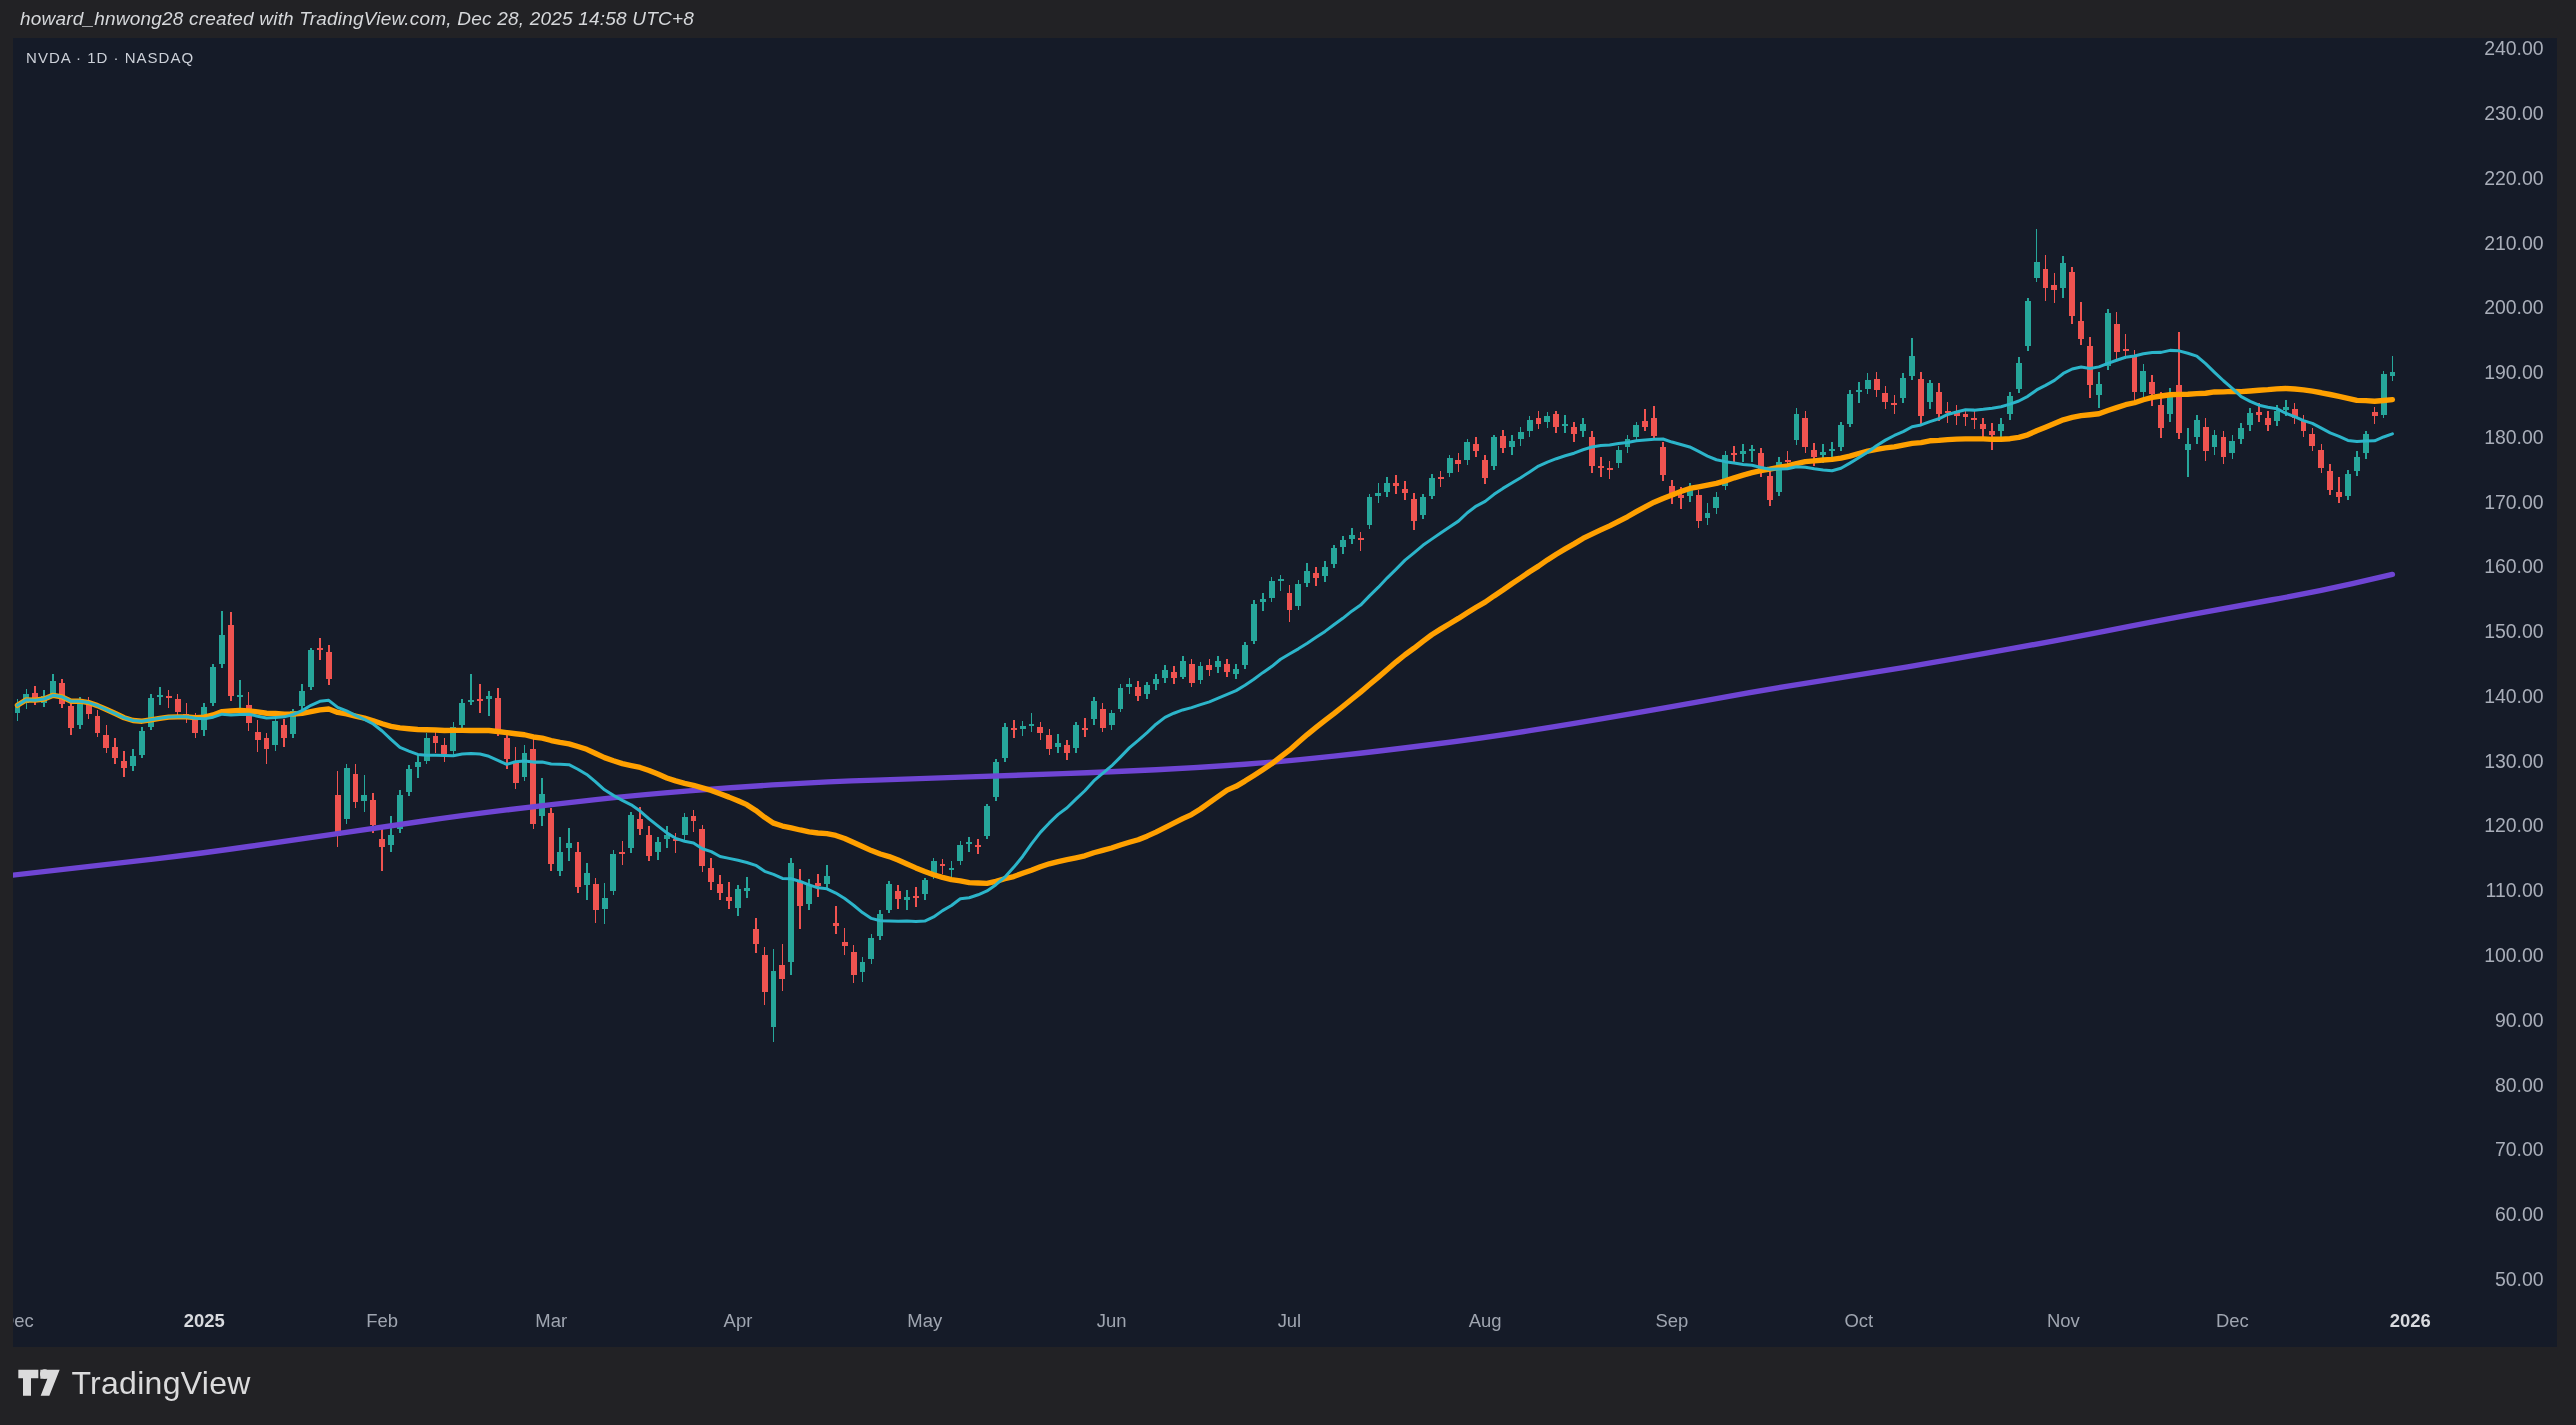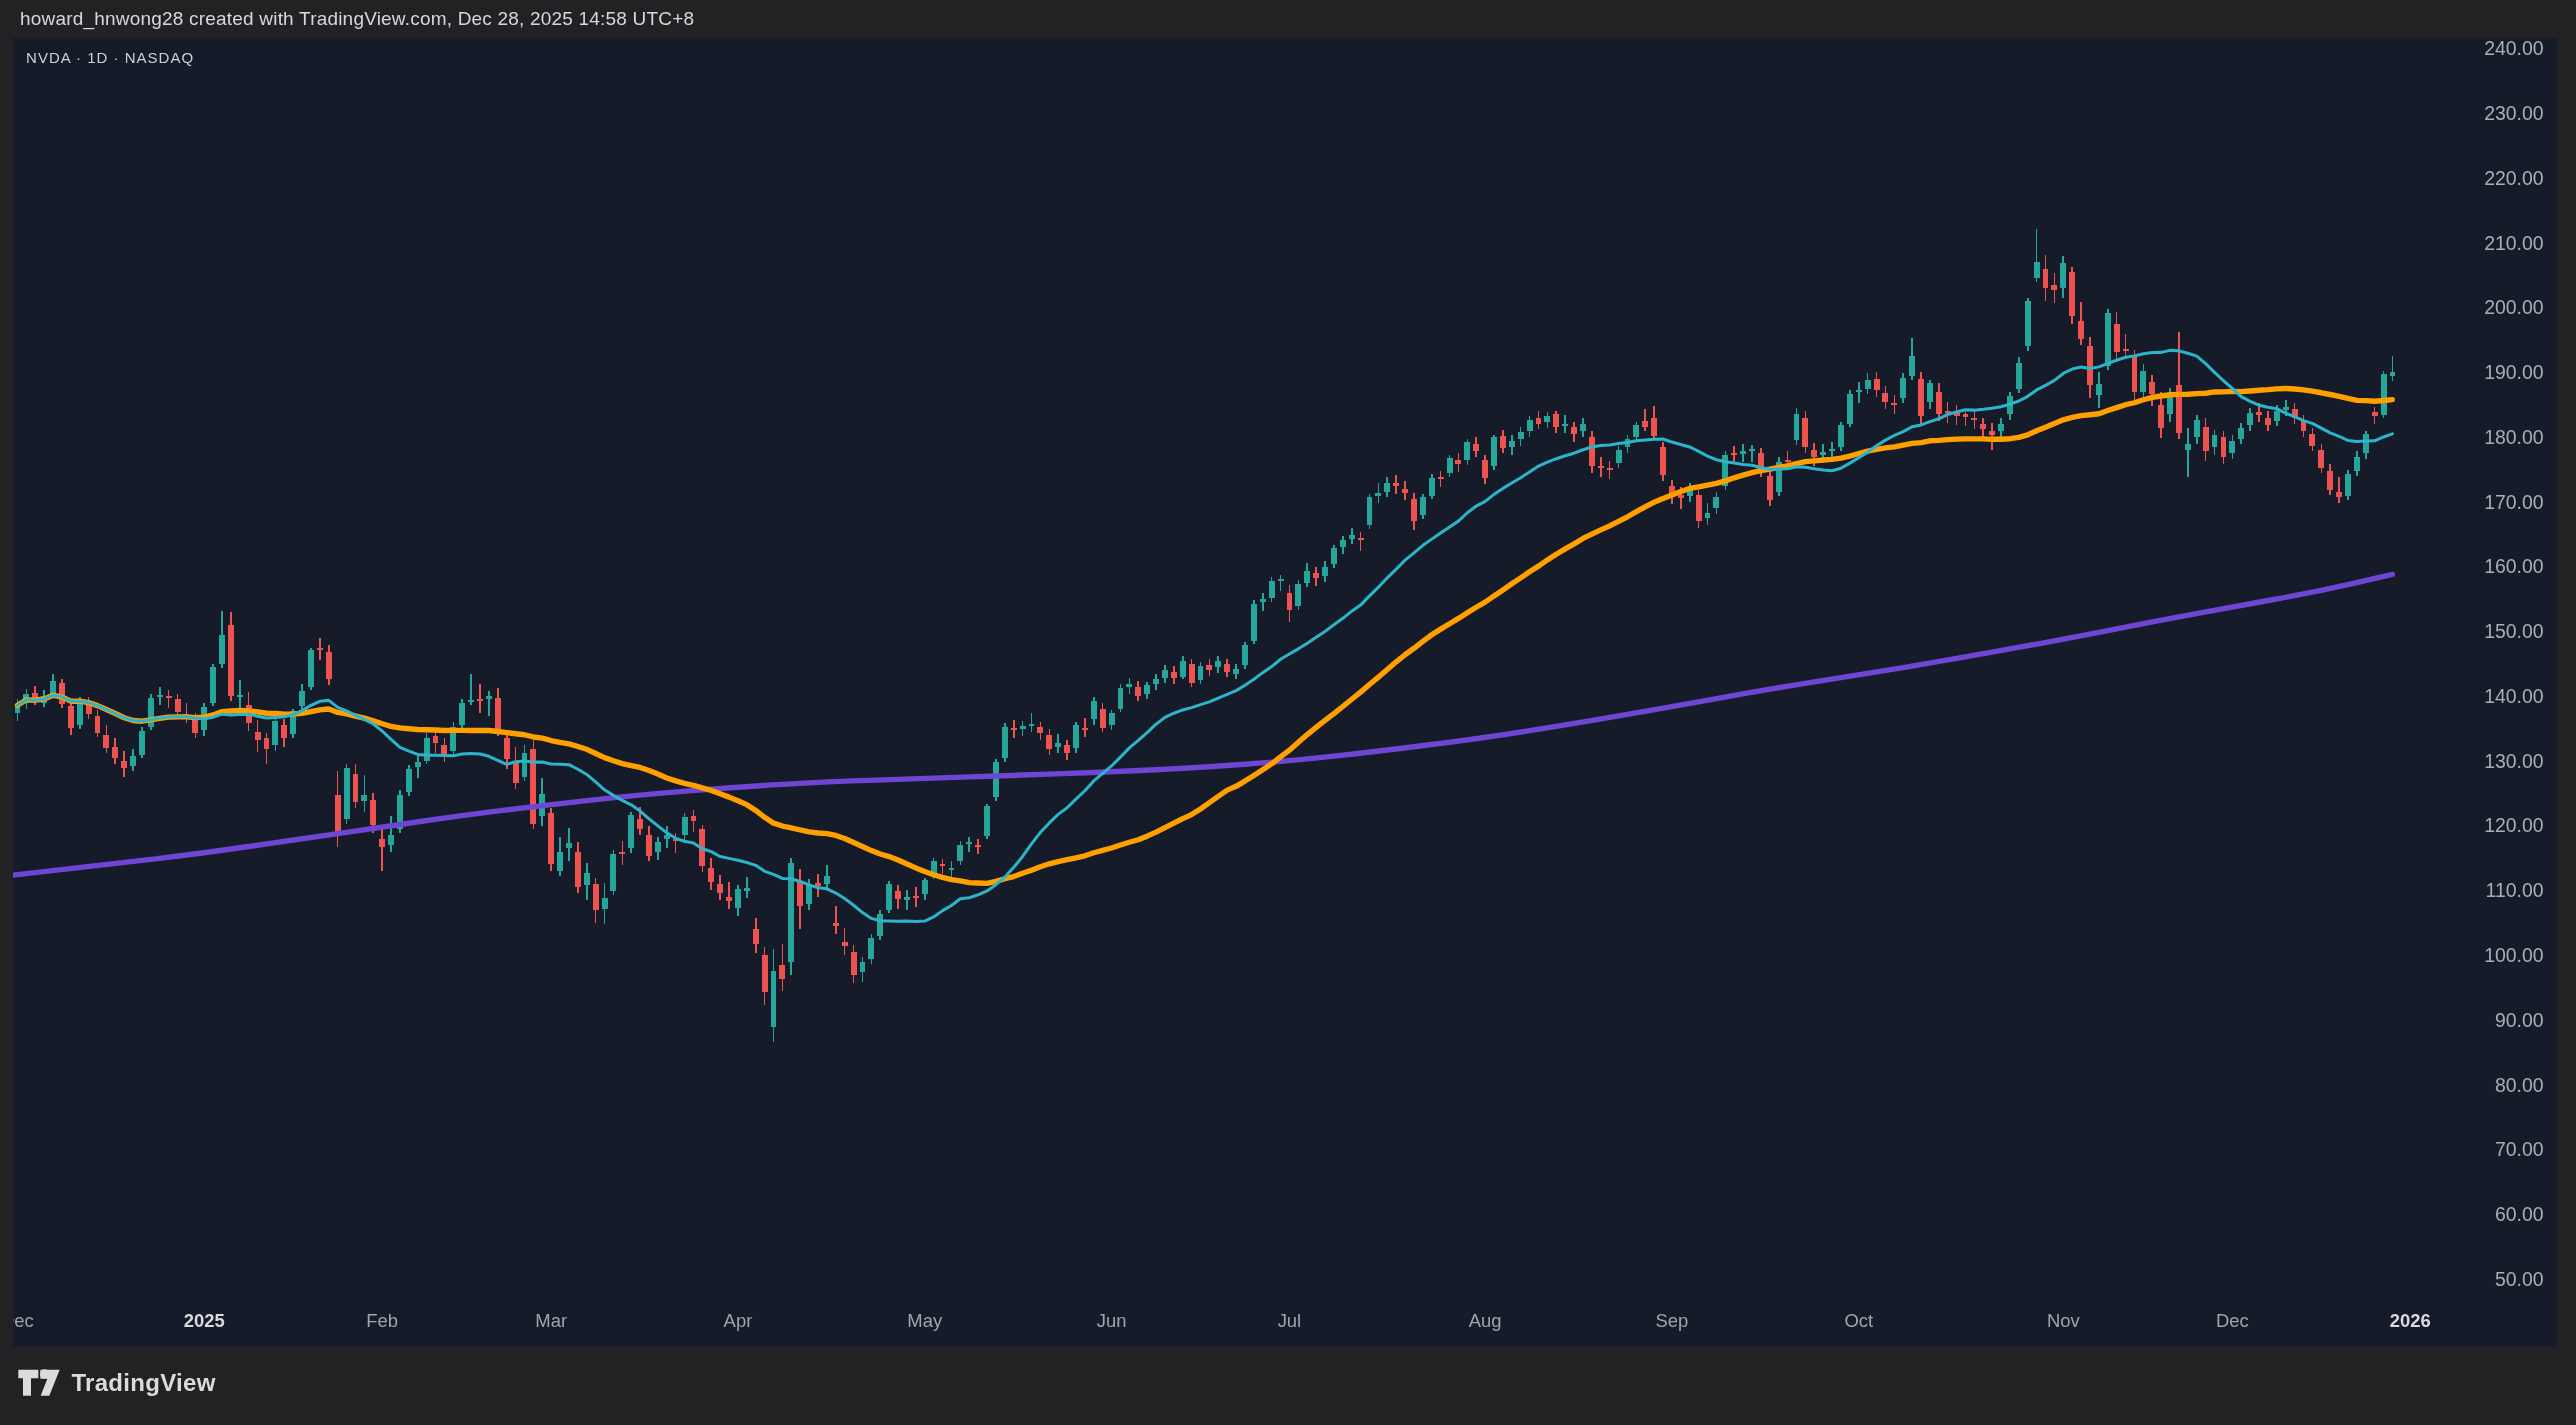--- a/index.html
+++ b/index.html
@@ -3,36 +3,36 @@
 <meta charset="utf-8">
 <style>
   html,body{margin:0;padding:0;}
   body{
     width:2576px;height:1426px;position:relative;overflow:hidden;
     background:#222225;
     font-family:"Liberation Sans","DejaVu Sans",sans-serif;
   }
   .attribution{
     position:absolute;left:20px;top:8px;
-    font-size:19px;color:#d6d8db;letter-spacing:0.2px;white-space:nowrap;
+    font-size:19px;color:#d6d8db;letter-spacing:0.2px;white-space:nowrap;font-style:italic;
   }
   .pane{
     position:absolute;left:12.7px;top:38px;width:2544px;height:1309px;
     background:#151b28;overflow:hidden;
   }
   .pane svg{position:absolute;left:0;top:0;display:block;}
   .symbol-label{
     position:absolute;left:13.4px;top:10.7px;
     font-size:15px;color:#ccd0d8;letter-spacing:1px;white-space:nowrap;z-index:5;
   }
   .footer-logo{
     position:absolute;left:17.4px;top:1362px;height:42px;
     display:flex;align-items:center;gap:10px;color:#dbdbdc;
   }
-  .logo-text{font-size:24px;font-weight:700;letter-spacing:0.3px;}
+  .logo-text{font-size:32px;font-weight:400;letter-spacing:0.3px;}
   text{font-family:"Liberation Sans","DejaVu Sans",sans-serif;}
 </style>
 </head>
 <body>
 
 <div class="attribution">howard_hnwong28 created with TradingView.com, Dec 28, 2025 14:58 UTC+8</div>
 
 <div class="pane">
   <svg id="chart-svg" width="2544" height="1309" viewBox="0 0 3793 1951">
       <g shape-rendering="crispEdges">

